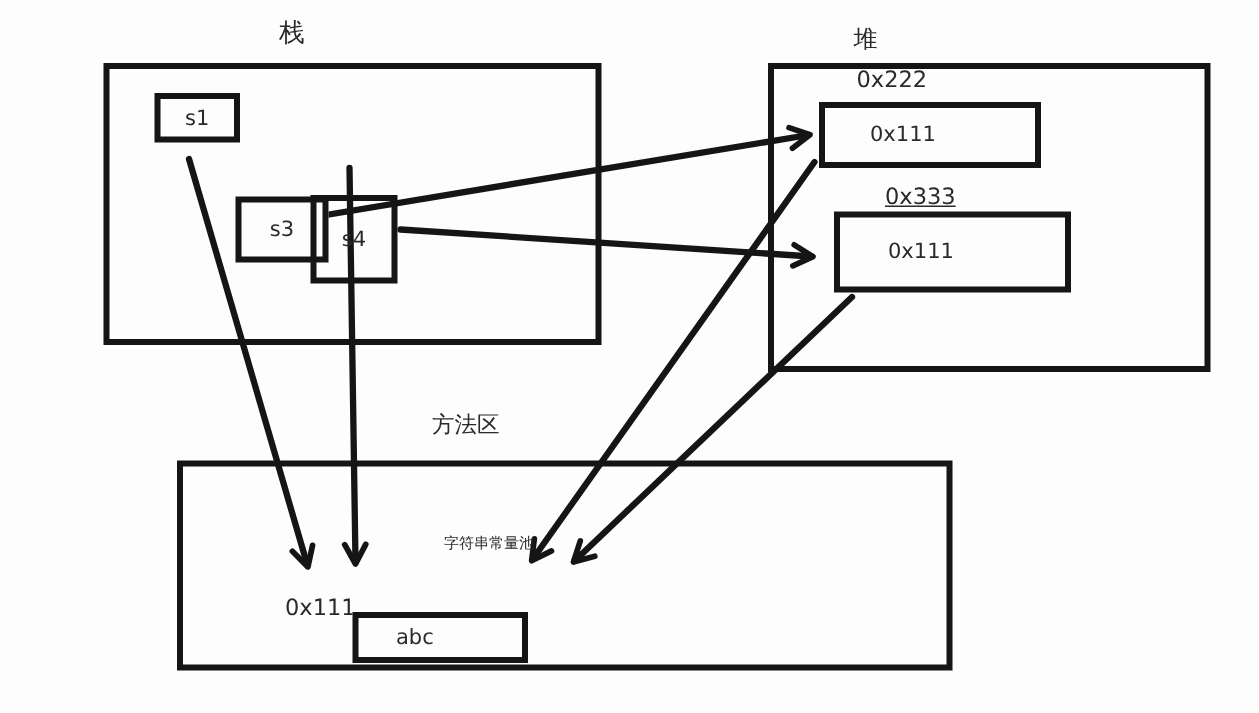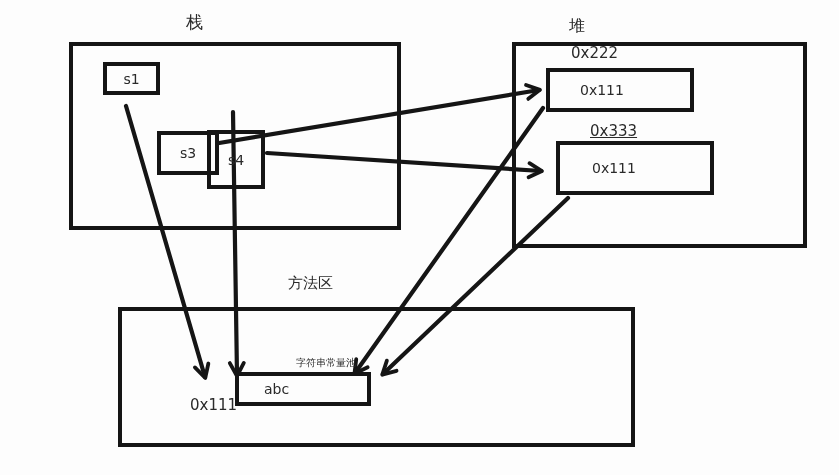--- a/index.html
+++ b/index.html
@@ -101,17 +101,17 @@
   </div>
 
   <div class="lbl" style="left:252px; top:276px;margin-left:36px;">方法区</div>
 
   <div class="box" style="left:118px; top:307px; width:517px; height:140px;"></div>
 
   <div class="lbl" style="left:252px; top:358px; font-size:10px;margin-left:44px;">字符串常量池</div>
 
   <div class="lbl" style="left:190px; top:398px;">0x111</div>
 
-  <div class="cell left-text" style="left:235px; top:372px; width:136px; height:34px; padding-left:25px;">
+  <div class="cell left-text" style="left:235px; top:408px; width:117px; height:34px; padding-left:25px;">
     <span>abc</span>
   </div>
 
 </div>
 
 </body></html>

